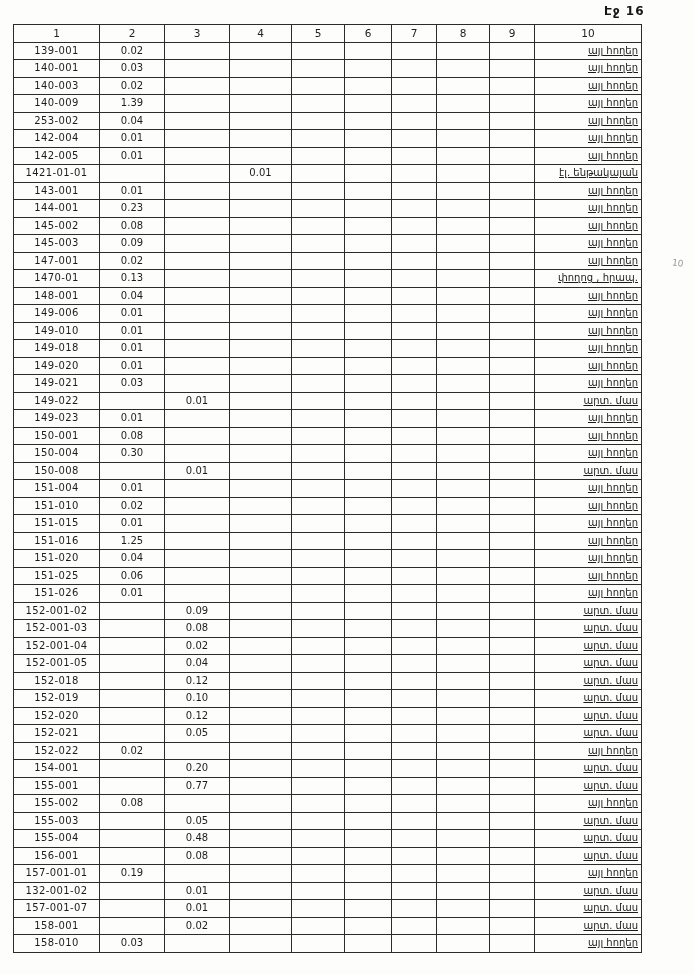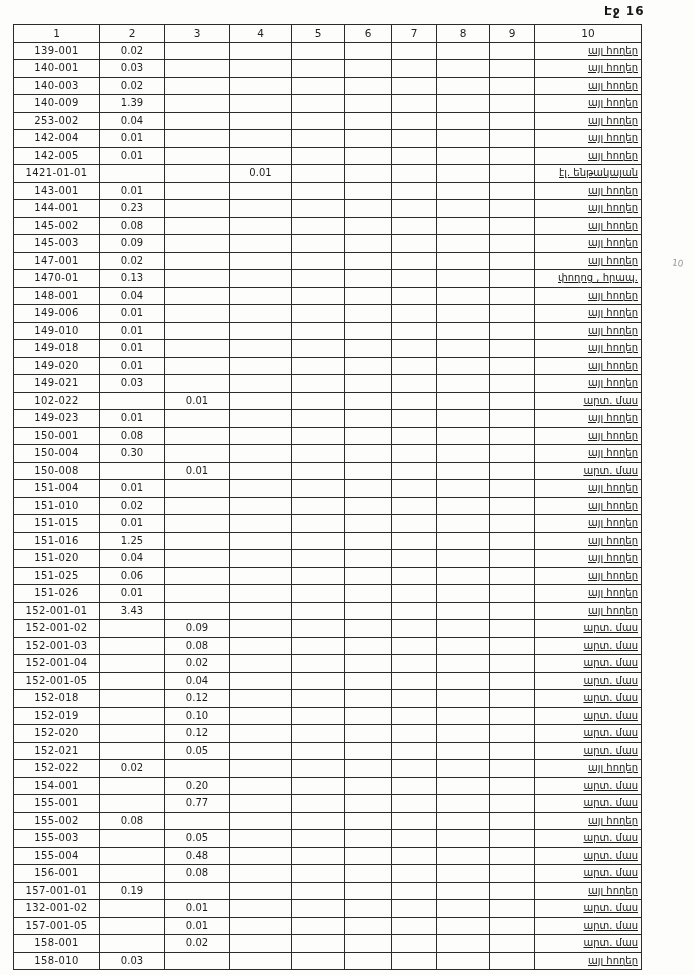--- a/index.html
+++ b/index.html
@@ -313,21 +313,21 @@
         <td class="num"></td>
         <td class="num"></td>
         <td class="num"></td>
         <td class="num"></td>
         <td class="num"></td>
         <td class="num"></td>
         <td class="num"></td>
         <td class="use">այլ հողեր</td>
       </tr>
       <tr>
-        <td class="code">102-022</td>
+        <td class="code">149-022</td>
         <td class="num"></td>
         <td class="num">0.01</td>
         <td class="num"></td>
         <td class="num"></td>
         <td class="num"></td>
         <td class="num"></td>
         <td class="num"></td>
         <td class="num"></td>
         <td class="use">արտ. մաս</td>
       </tr>
@@ -457,32 +457,20 @@
         <td class="num"></td>
         <td class="num"></td>
         <td class="num"></td>
         <td class="num"></td>
         <td class="num"></td>
         <td class="num"></td>
         <td class="num"></td>
         <td class="use">այլ հողեր</td>
       </tr>
       <tr>
-        <td class="code">152-001-01</td>
-        <td class="num">3.43</td>
-        <td class="num"></td>
-        <td class="num"></td>
-        <td class="num"></td>
-        <td class="num"></td>
-        <td class="num"></td>
-        <td class="num"></td>
-        <td class="num"></td>
-        <td class="use">այլ հողեր</td>
-      </tr>
-      <tr>
         <td class="code">152-001-02</td>
         <td class="num"></td>
         <td class="num">0.09</td>
         <td class="num"></td>
         <td class="num"></td>
         <td class="num"></td>
         <td class="num"></td>
         <td class="num"></td>
         <td class="num"></td>
         <td class="use">արտ. մաս</td>
@@ -673,21 +661,21 @@
         <td class="num">0.01</td>
         <td class="num"></td>
         <td class="num"></td>
         <td class="num"></td>
         <td class="num"></td>
         <td class="num"></td>
         <td class="num"></td>
         <td class="use">արտ. մաս</td>
       </tr>
       <tr>
-        <td class="code">157-001-05</td>
+        <td class="code">157-001-07</td>
         <td class="num"></td>
         <td class="num">0.01</td>
         <td class="num"></td>
         <td class="num"></td>
         <td class="num"></td>
         <td class="num"></td>
         <td class="num"></td>
         <td class="num"></td>
         <td class="use">արտ. մաս</td>
       </tr>

